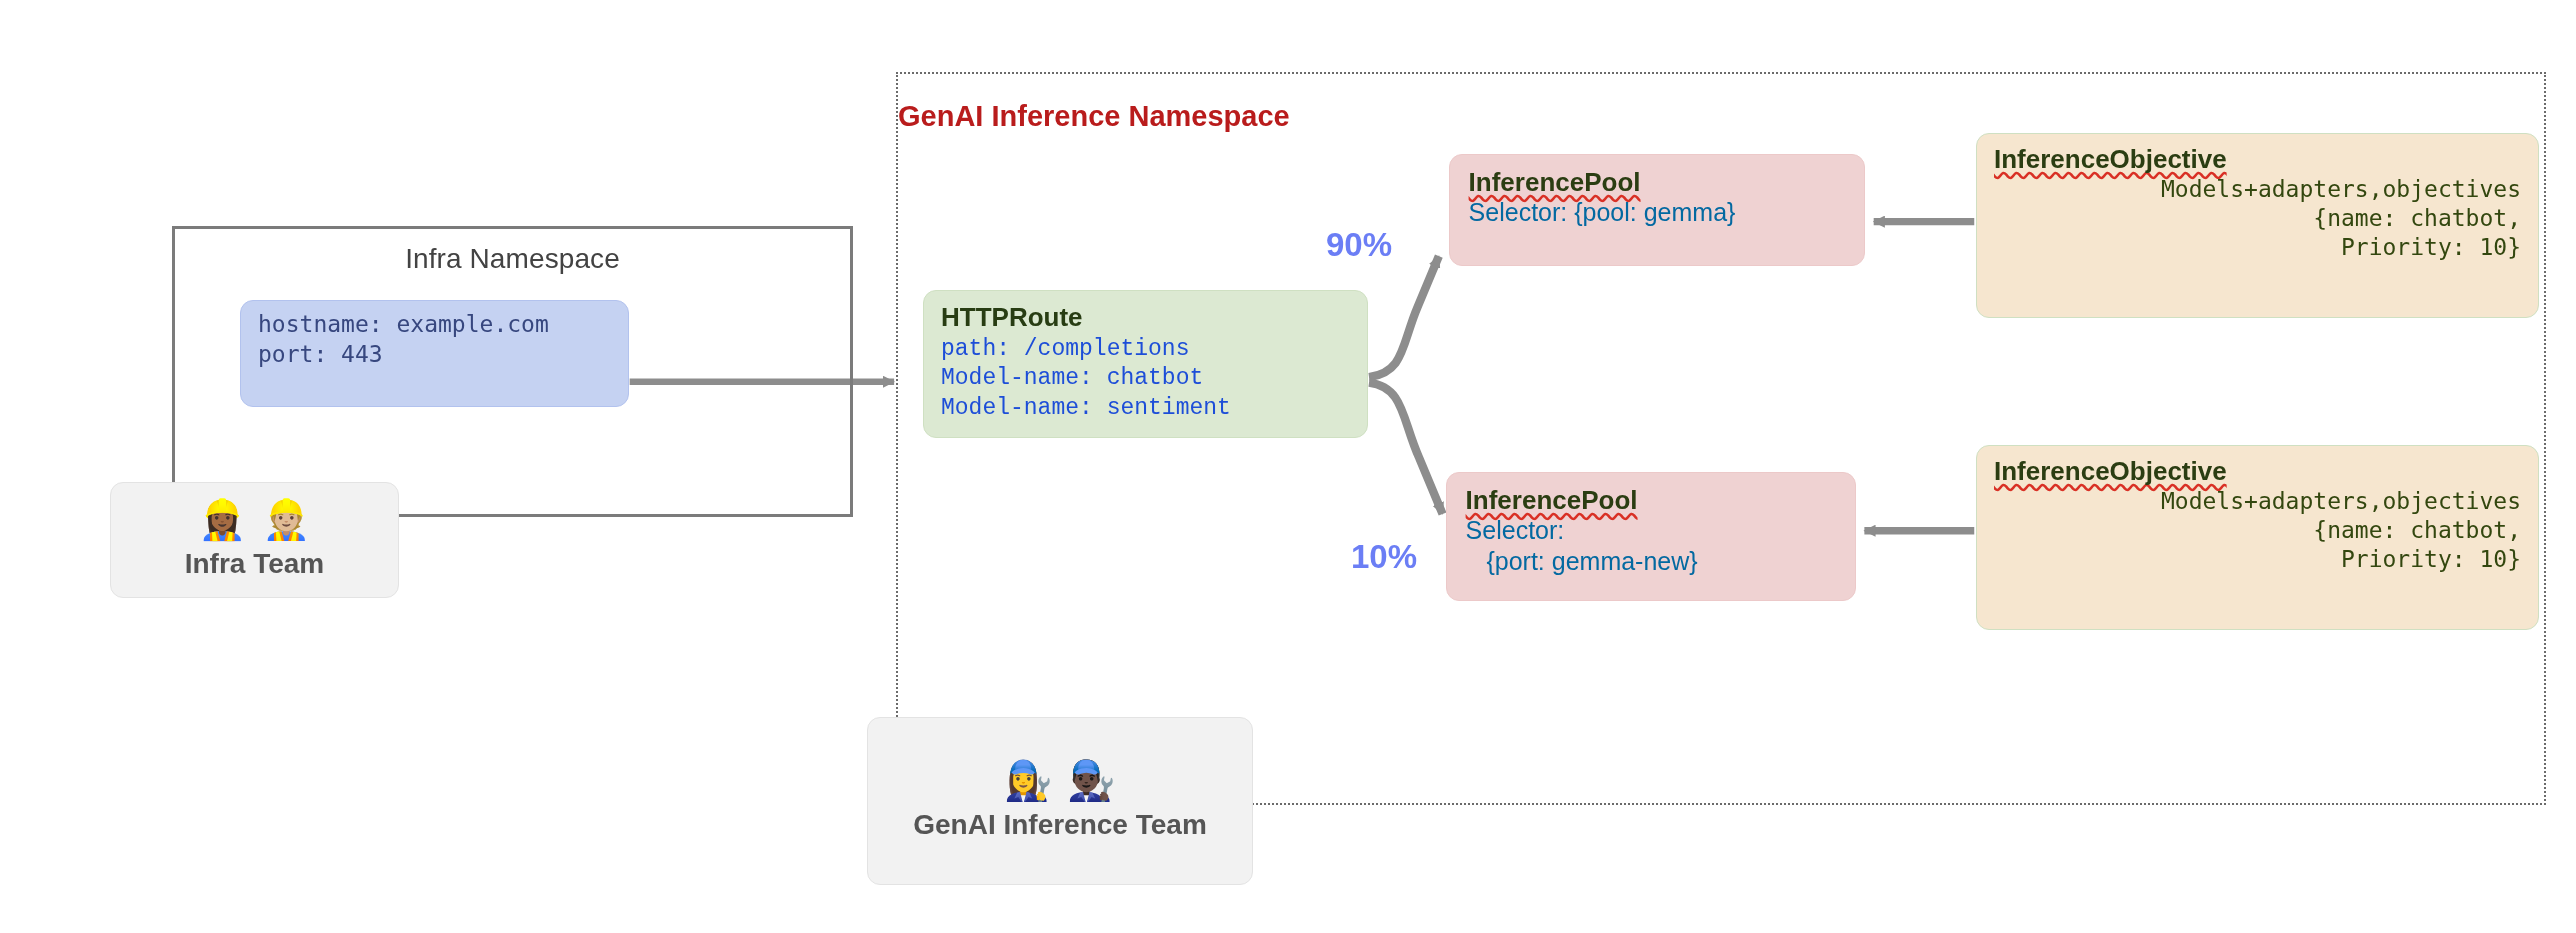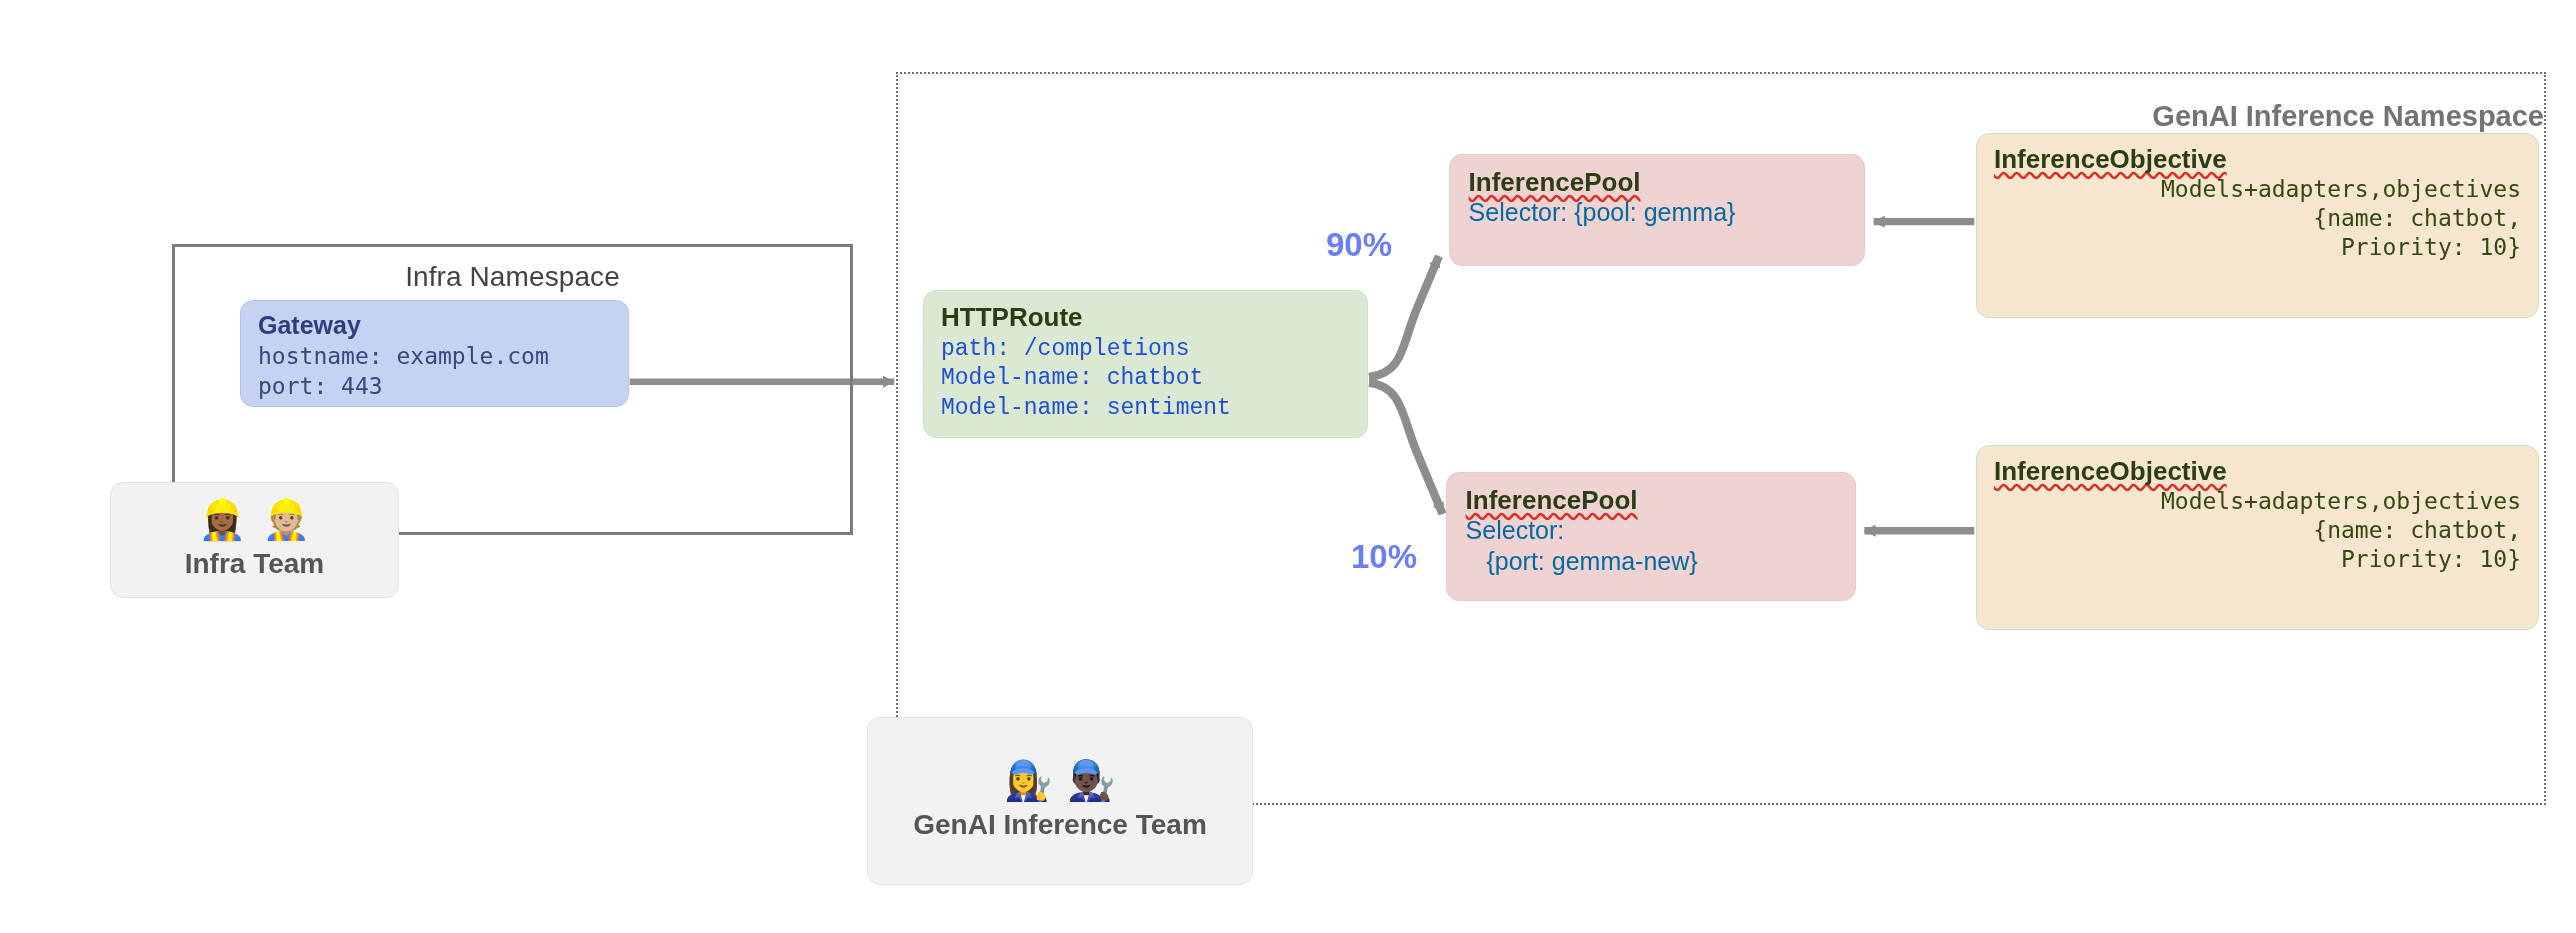--- a/index.html
+++ b/index.html
@@ -21,21 +21,21 @@
   #wires {
     position: absolute; left: 0; top: 0;
     width: 2576px; height: 933px;
     pointer-events: none;
     z-index: 1;
   }
 
   
   .ns-infra {
     position: absolute;
-    left: 172px; top: 244px;
+    left: 172px; top: 226px;
     width: 681px; height: 291px;
     border: 3.7px solid #7b7b7b;
     background: transparent;
     z-index: 2;
   }
   .ns-infra-title {
     position: absolute;
     left: 0; right: 0; top: 14px;
     text-align: center;
     font-size: 28px;
@@ -48,24 +48,24 @@
     position: absolute;
     left: 896px; top: 72px;
     width: 1650px; height: 733px;
     border: 2.8px dotted #6b6b6b;
     background: transparent;
     z-index: 2;
   }
   .ns-genai-title {
     position: absolute;
     left: 0; right: 0; top: 26px;
-    text-align: right;
+    text-align: left;
     font-size: 29px;
     font-weight: 700;
-    color: #737373;
+    color: #b91c1c;
     white-space: nowrap;
   }
 
   
   .node {
     position: absolute;
     border-radius: 13px;
     z-index: 4;
     padding: 13px 18.6px;
   }
@@ -245,21 +245,20 @@
 
   <div class="ns-infra">
     <div class="ns-infra-title">Infra Namespace</div>
   </div>
 
   <div class="ns-genai">
     <div class="ns-genai-title">GenAI Inference Namespace</div>
   </div>
 
   <div class="node gateway">
-    <div class="title">Gateway</div>
     <div class="line">hostname: example.com</div>
     <div class="line">port: 443</div>
   </div>
 
   <div class="node httproute">
     <div class="title">HTTPRoute</div>
     <div class="line">path: /completions</div>
     <div class="line">Model-name: chatbot</div>
     <div class="line">Model-name: sentiment</div>
   </div>

